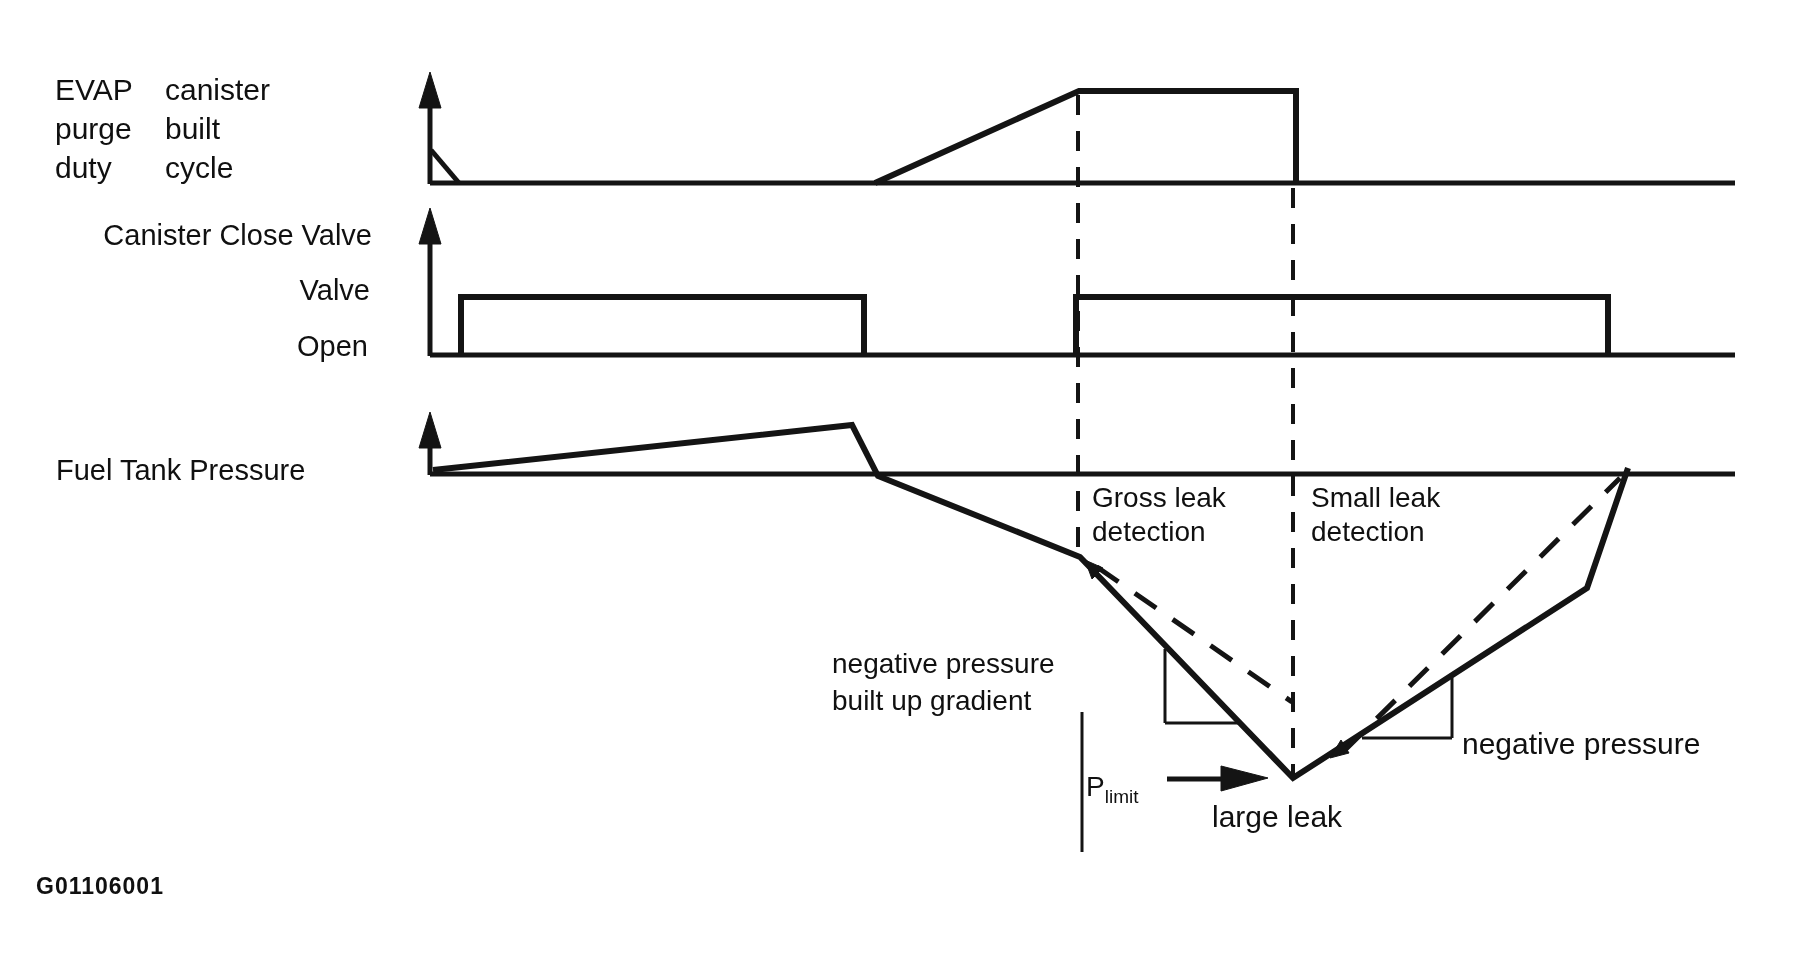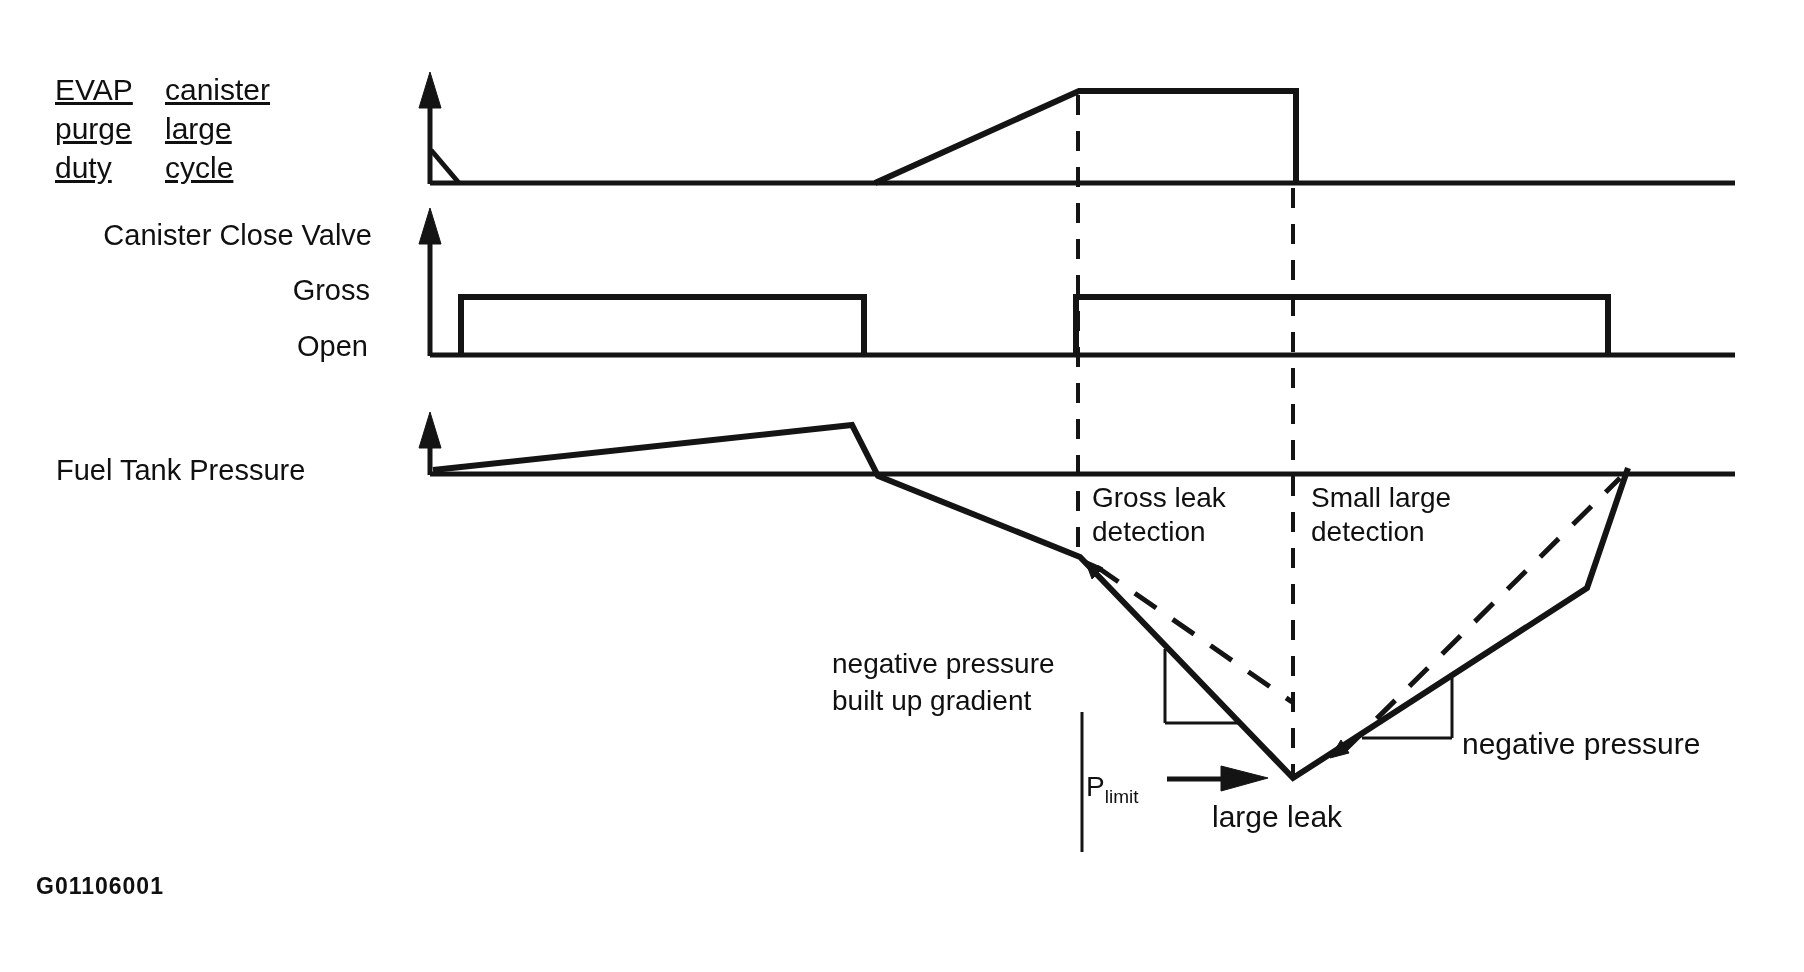--- a/index.html
+++ b/index.html
@@ -6,21 +6,21 @@
   #page{
     position:relative;
     width:1804px;height:972px;
     background:#ffffff;
     font-family:"Liberation Sans", sans-serif;
     color:#101010;
     overflow:hidden;
   }
   #diagram-svg{position:absolute;left:0;top:0;}
   .lbl{position:absolute;white-space:nowrap;color:#101010;}
-  .purge-grid{left:55px;top:70px;font-size:30px;line-height:39px;text-decoration:underline;}
+  .purge-grid{left:55px;top:70px;font-size:30px;line-height:39px;}
   .purge-grid .row{display:flex;}
   .purge-grid .c1{display:inline-block;width:110px;}
   .ccv-col{left:0;top:0;width:372px;text-align:right;font-size:29px;}
   .ccv-title{position:absolute;right:0;top:219px;}
   .ccv-closed{position:absolute;right:2px;top:274px;}
   .ccv-open{position:absolute;right:4px;top:330px;}
   .ftp-title{left:56px;top:454px;font-size:29px;}
   .comp-grad{left:434px;top:506px;font-size:28px;}
   .gross-leak{left:1092px;top:481px;font-size:28px;line-height:34px;}
   .small-leak{left:1311px;top:481px;font-size:28px;line-height:34px;}
@@ -66,44 +66,44 @@
       <polygon points="1330,758 1349,753 1341,740" fill="#141414" stroke="#141414"></polygon>
     </svg>
 
   <div class="lbl purge-grid">
     <div class="row">
       <span class="c1">EVAP</span>
       <span class="c2">canister</span>
     </div>
     <div class="row">
       <span class="c1">purge</span>
-      <span class="c2">large</span>
+      <span class="c2">built</span>
     </div>
     <div class="row">
       <span class="c1">duty</span>
       <span class="c2">cycle</span>
     </div>
   </div>
 
   <div class="lbl ccv-col">
     <span class="ccv-title">Canister Close Valve</span>
-    <span class="ccv-closed">Gross</span>
+    <span class="ccv-closed">Valve</span>
     <span class="ccv-open">Open</span>
   </div>
 
   <div class="lbl ftp-title">Fuel Tank Pressure</div>
 
 
   <div class="lbl gross-leak">
     <div>Gross leak</div>
     <div>detection</div>
   </div>
 
   <div class="lbl small-leak">
-    <div>Small large</div>
+    <div>Small leak</div>
     <div>detection</div>
   </div>
 
   <div class="lbl neg-build">
     <div>negative pressure</div>
     <div>built up gradient</div>
   </div>
 
   <div class="lbl p-limit"><span>P</span><sub>limit</sub></div>
 

